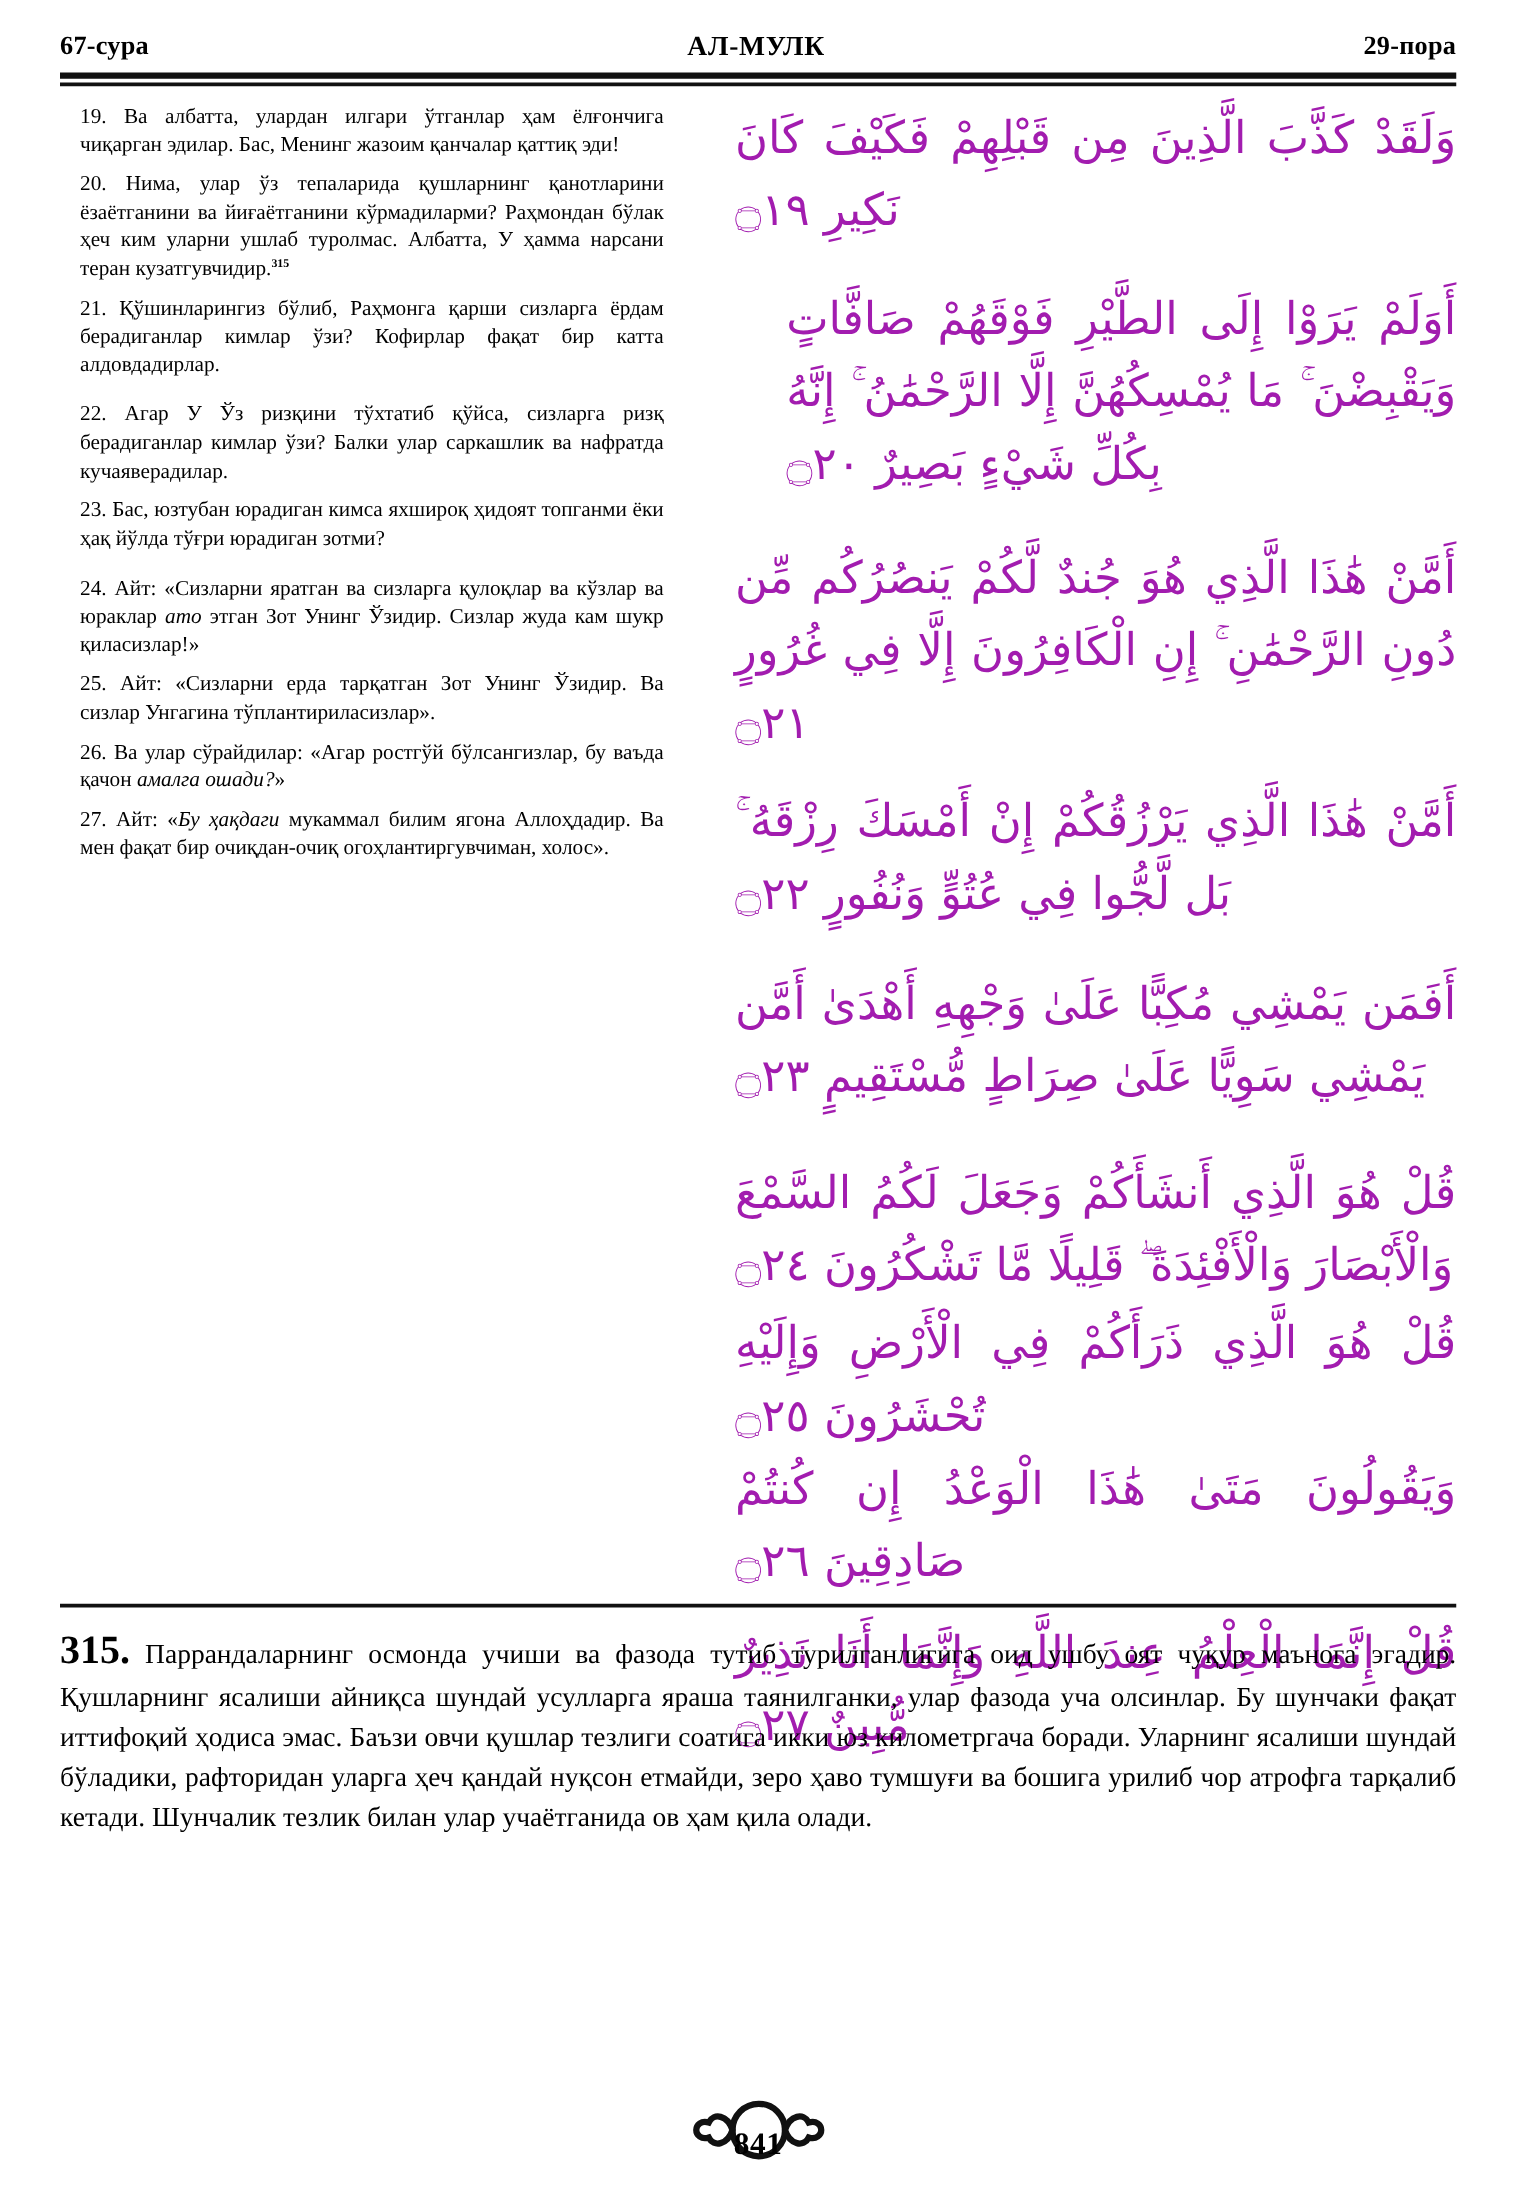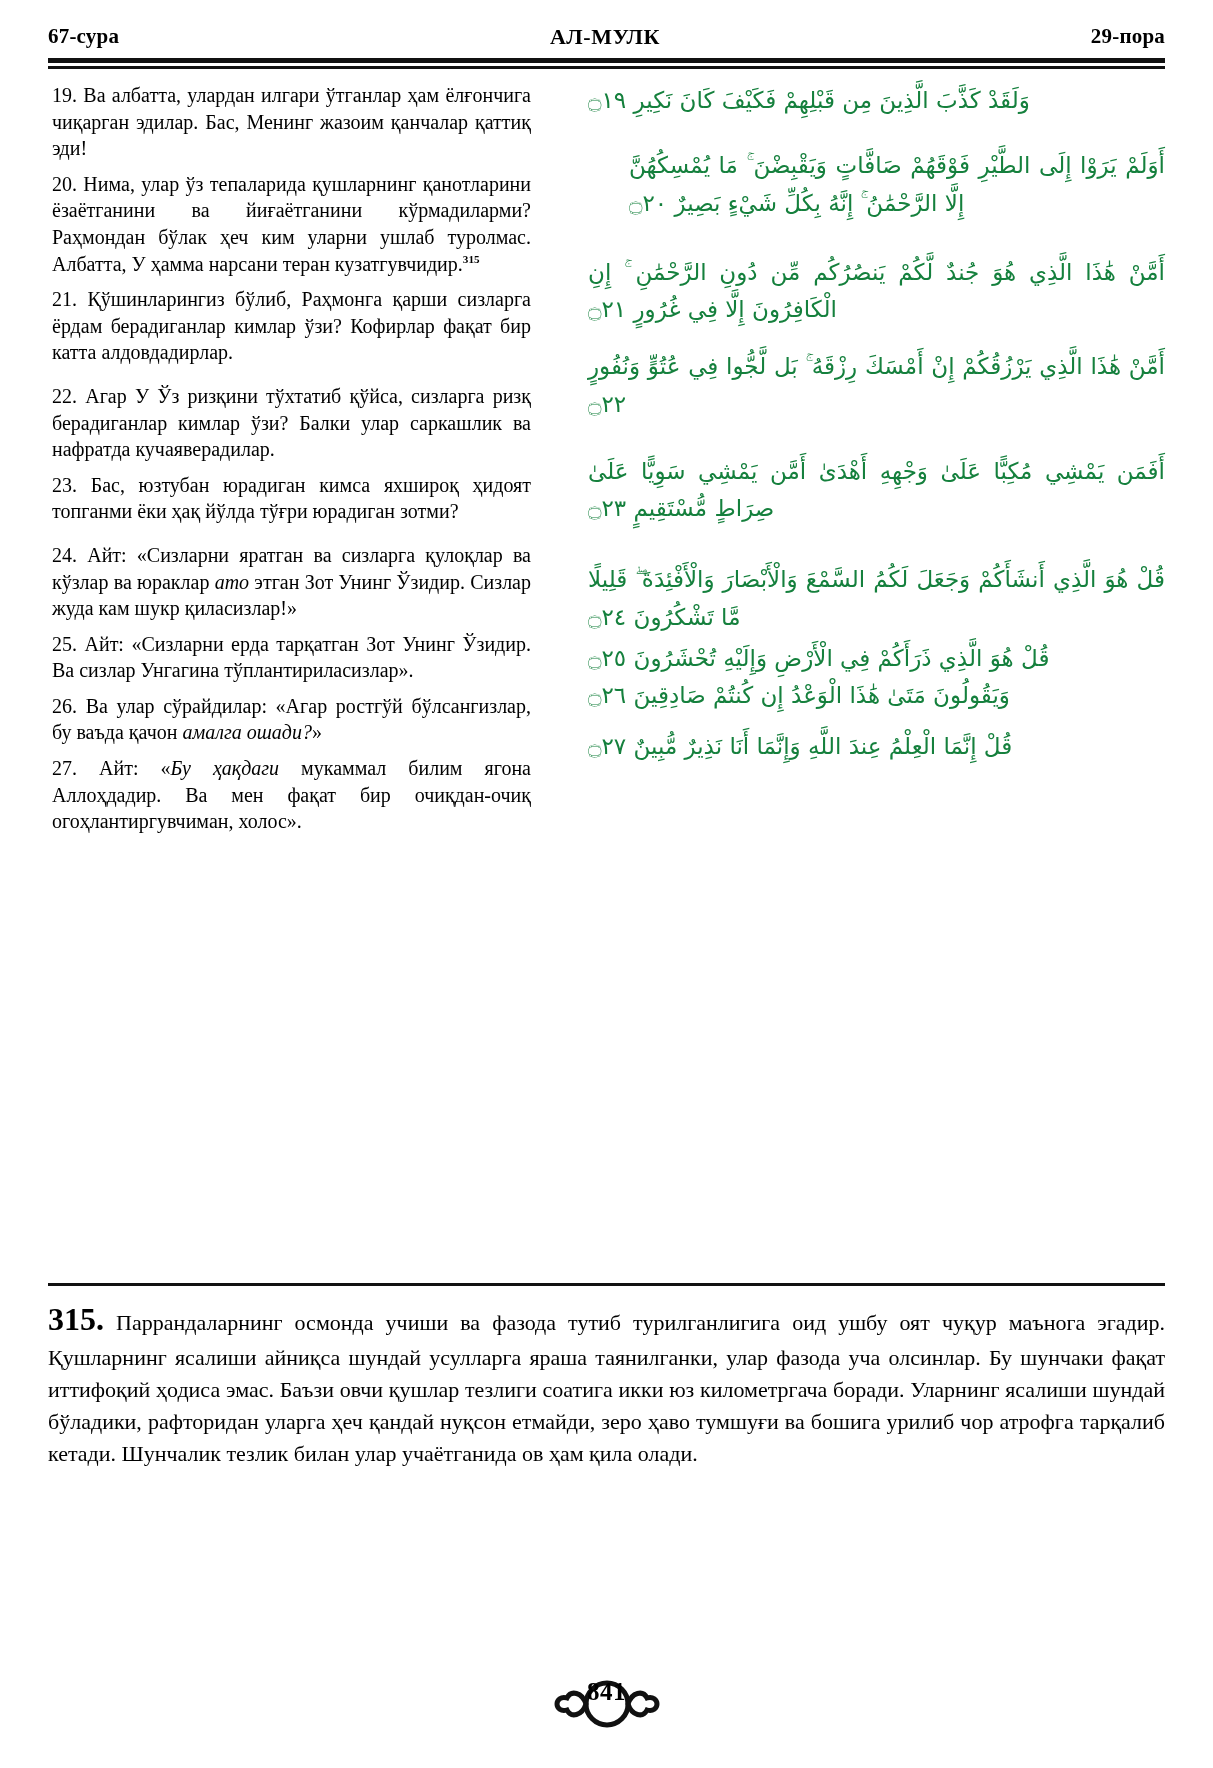--- a/index.html
+++ b/index.html
@@ -72,46 +72,46 @@
   .col-ar {
     position: absolute;
     left: 540px;
     top: 0;
     width: 577px;
   }
 
   .verse {
     text-align: justify;
     text-align-last: left;
-    font-size: 20px;
+    font-size: 17px;
     line-height: 1.33;
-    margin: 0 0 9px 4px;
+    margin: 0 0 9px 16px;
     hyphens: manual;
     word-spacing: 0px;
   }
   .verse.gap-before { margin-top: 17px; }
   .verse .vnum { }
   .verse i { font-style: italic; }
   .verse sup {
     font-size: 0.56em;
     font-weight: bold;
     vertical-align: super;
     line-height: 0;
   }
 
   
   .ayah {
     direction: rtl;
     text-align: justify;
     text-align-last: left;
     font-family: "DejaVu Sans", "Liberation Sans", sans-serif;
-    font-size: 23px;
+    font-size: 36px;
     line-height: 1.62;
     margin: 0;
-    color: #15803d;
+    color: #a21caf;
     unicode-bidi: isolate;
   }
   .ayah-block { margin-bottom: 4px; }
 
   
   .footnote-rule {
     position: absolute;
     left: 48px;
     top: 1283px;
     width: 1117px;
@@ -141,21 +141,21 @@
     width: 1213px;
     display: flex;
     justify-content: center;
     align-items: center;
   }
   .cartouche {
     position: relative;
     width: 116px;
     height: 52px;
     display: flex;
-    align-items: flex-start;
+    align-items: flex-end;
     justify-content: center;
   }
   .cartouche svg { position: absolute; left: 0; top: 0; }
   .cartouche .pn-text {
     position: relative;
     font-size: 25px;
     font-weight: bold;
     letter-spacing: 0.5px;
     z-index: 2;
   }

